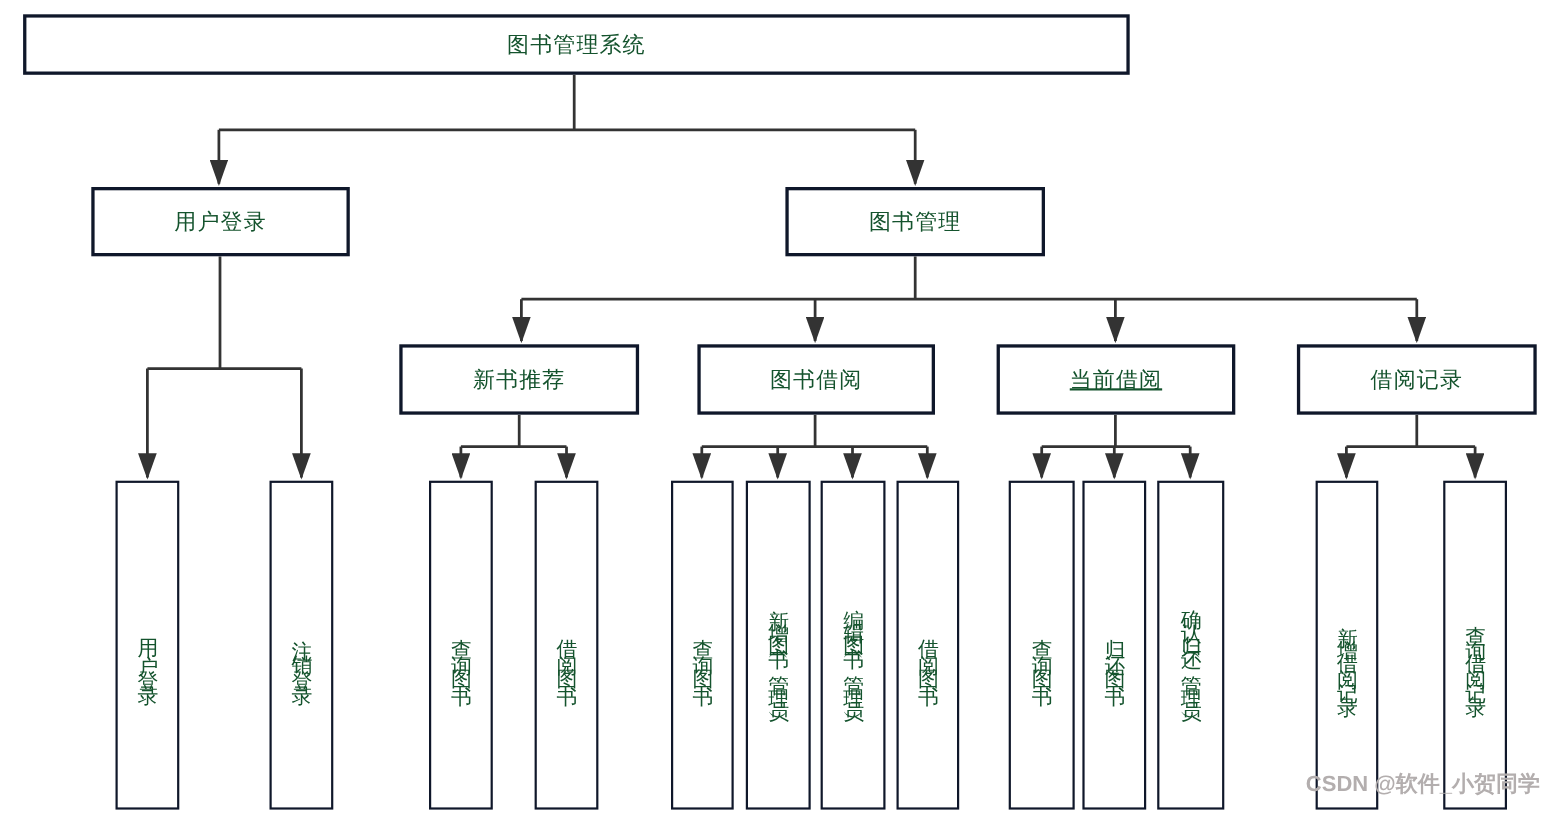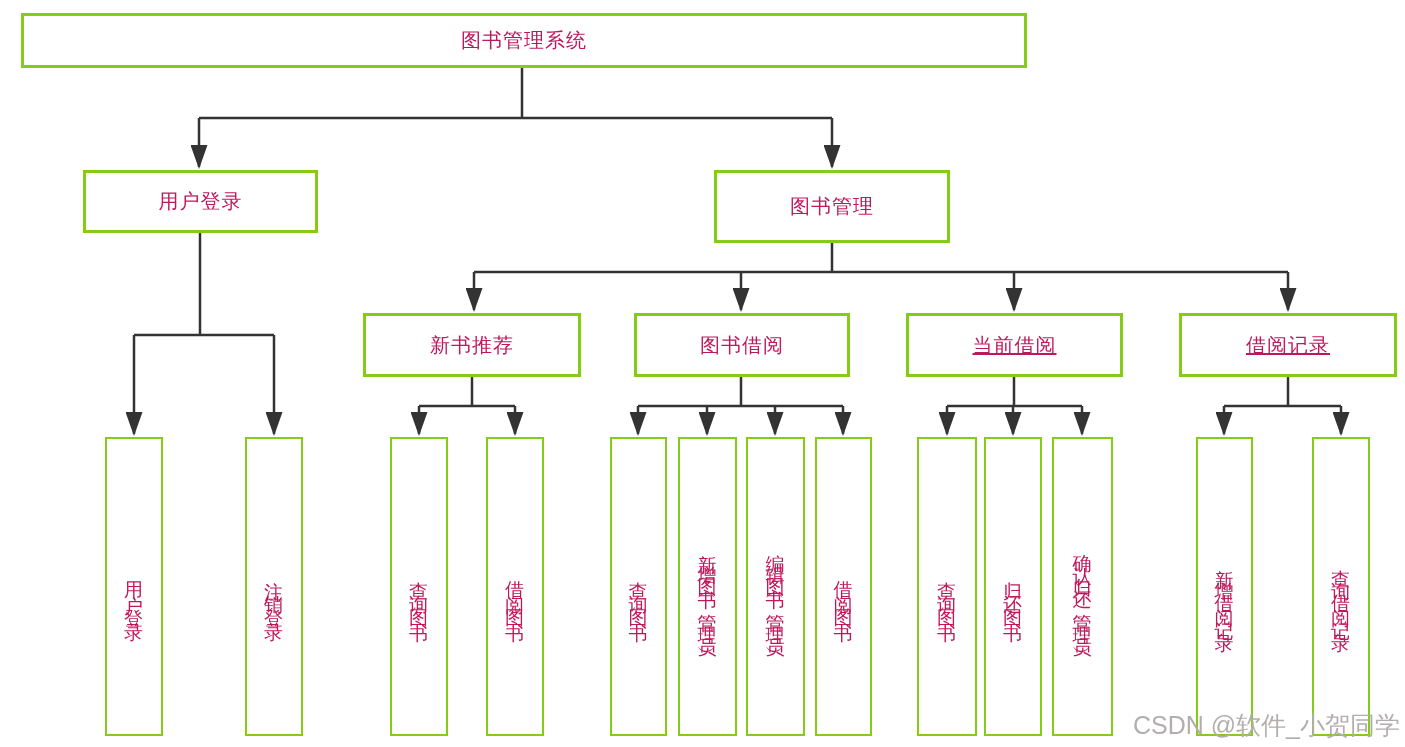--- a/index.html
+++ b/index.html
@@ -16,22 +16,22 @@
   }
   .connectors {
     position: absolute;
     left: 0; top: 0;
     width: 1405px; height: 747px;
   }
   .node {
     position: absolute;
     box-sizing: border-box;
     background: #ffffff;
-    border: 3px solid #84cc16;
-    color: #be185d;
+    border: 3px solid #0f172a;
+    color: #14532d;
     display: flex;
     align-items: center;
     justify-content: center;
   }
   .hbox {
     font-size: 20px;
     letter-spacing: 1px;
     white-space: nowrap;
   }
   .vbox {
@@ -43,25 +43,26 @@
     text-orientation: mixed;
     line-height: 1;
     display: block;
   }
   .vbox.short span  { letter-spacing: 14px; margin-bottom: -14px; }
   .vbox.mid span    { letter-spacing: 13px; margin-bottom: -13px; }
   .vbox.long span   { letter-spacing: 12px; margin-bottom: -12px; }
   .watermark {
     position: absolute;
     right: 5px;
-    bottom: 5px;
-    font-size: 25px;
+    bottom: 21px;
+    font-size: 20px;
     color: #b3aeae;
     white-space: nowrap;
     z-index: 5;
+    font-weight: bold;
   }
 </style>
 </head>
 <body>
 
 <div class="stage">
 
   <svg class="connectors" viewBox="0 0 1405 747" xmlns="http://www.w3.org/2000/svg">
     <defs>
       <marker id="arrowhead" markerUnits="userSpaceOnUse" markerWidth="24" markerHeight="17" viewBox="0 0 24 17" refX="22" refY="8.5" orient="auto">
@@ -102,26 +103,26 @@
       <line x1="1082" y1="406" x2="1082" y2="434" marker-end="url(#arrowhead)"></line>
 
       <line x1="1224" y1="406" x2="1224" y2="434" marker-end="url(#arrowhead)"></line>
       <line x1="1341" y1="406" x2="1341" y2="434" marker-end="url(#arrowhead)"></line>
     </g>
   </svg>
 
   <div class="node hbox" style="left:21px; top:13px; width:1006px; height:55px;">图书管理系统</div>
 
   <div class="node hbox" style="left:83px; top:170px; width:235px; height:63px;">用户登录</div>
-  <div class="node hbox" style="left:714px; top:170px; width:236px; height:73px;">图书管理</div>
+  <div class="node hbox" style="left:714px; top:170px; width:236px; height:63px;">图书管理</div>
 
   <div class="node hbox" style="left:634px; top:313px; width:216px; height:64px;">图书借阅</div>
   <div class="node hbox" style="left:363px; top:313px; width:218px; height:64px;">新书推荐</div>
   <div class="node hbox" style="left:906px; top:313px; width:217px; height:64px;text-decoration:underline;">当前借阅</div>
-  <div class="node hbox" style="left:1179px; top:313px; width:218px; height:64px;text-decoration:underline;">借阅记录</div>
+  <div class="node hbox" style="left:1179px; top:313px; width:218px; height:64px;">借阅记录</div>
 
   <div class="node vbox short" style="left:105px; top:437px; width:58px; height:299px;">
     <span>用户登录</span>
   </div>
   <div class="node vbox short" style="left:245px; top:437px; width:58px; height:299px;">
     <span>注销登录</span>
   </div>
 
   <div class="node vbox short" style="left:390px; top:437px; width:58px; height:299px;">
     <span>查询图书</span>

